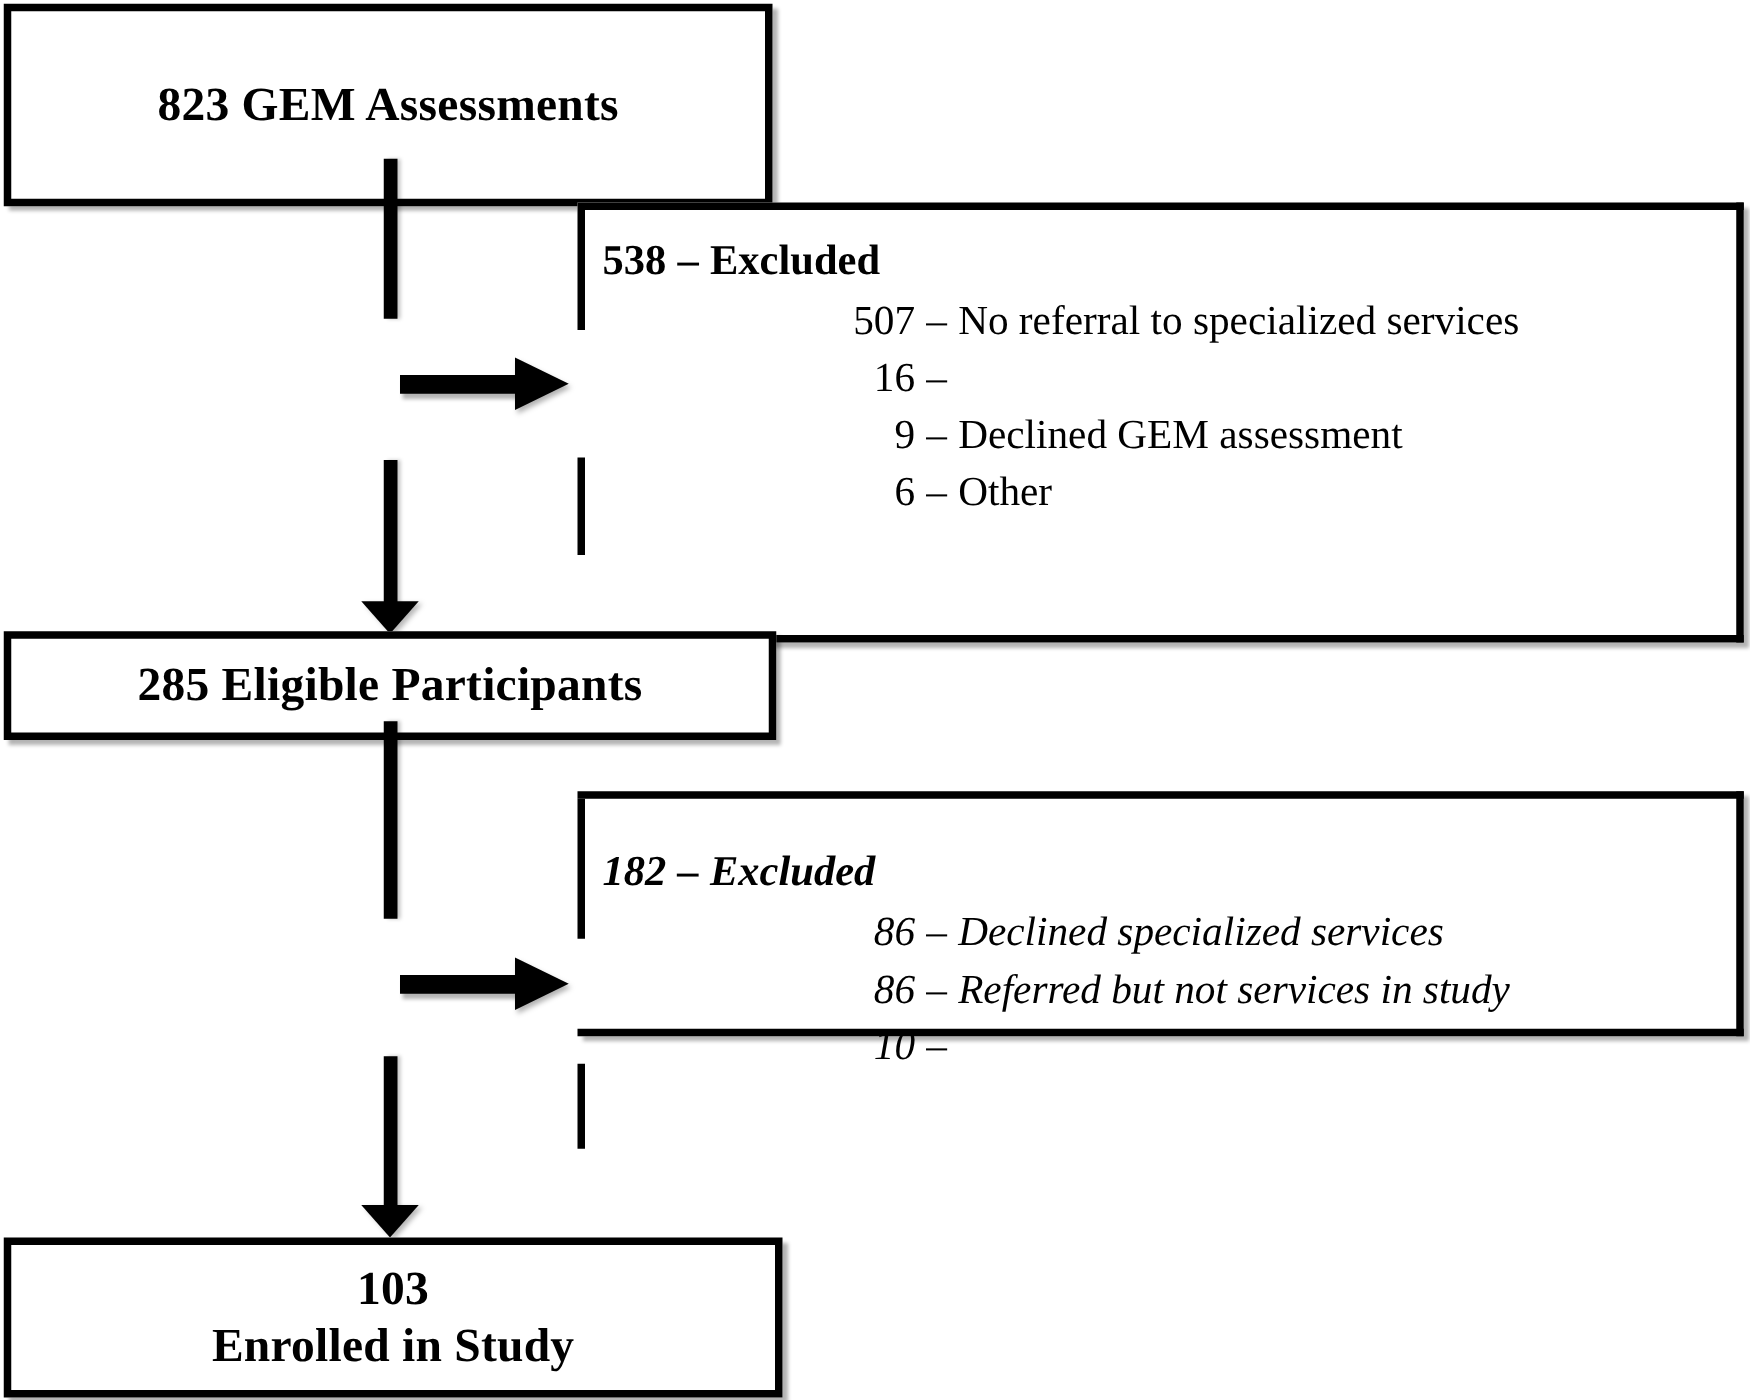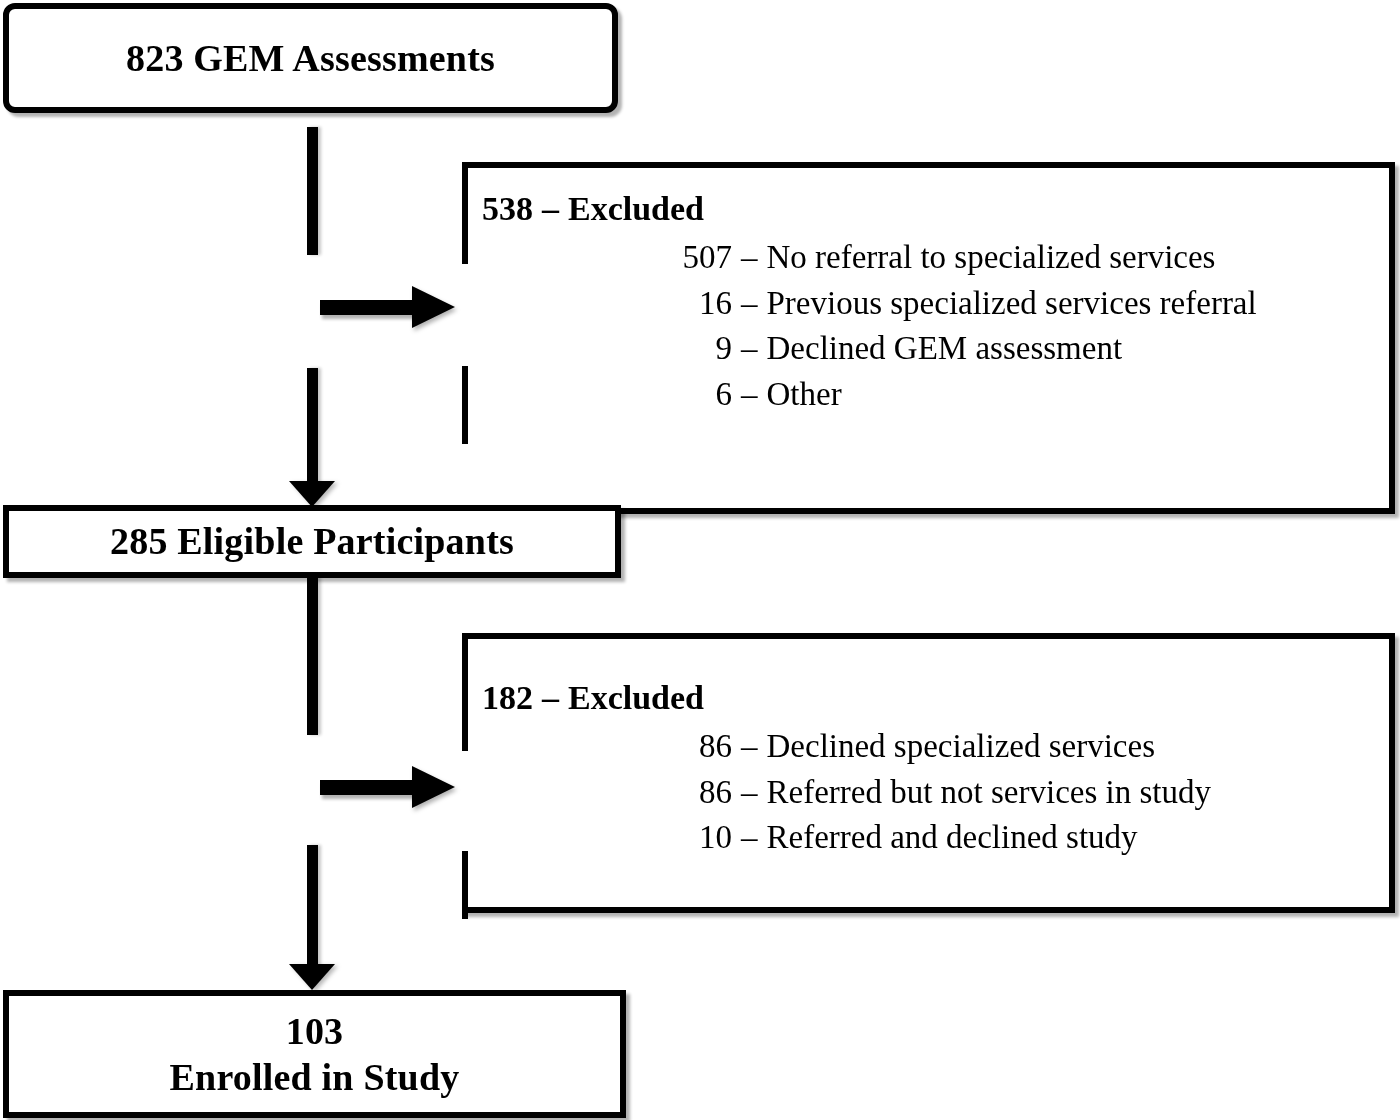--- a/index.html
+++ b/index.html
@@ -37,26 +37,26 @@
     font-weight: bold;
     font-size: 38px;
     line-height: 1.22;
     letter-spacing: 0.2px;
     white-space: nowrap;
   }
 
   
   #box-top {
     left: 3px;  top: 3px;
-    width: 615px; height: 110px; border-radius: 12px;
+    width: 615px; height: 162px;
   }
   
   #box-middle {
     left: 3px;  top: 505px;
-    width: 618px; height: 73px;
+    width: 618px; height: 87px;
   }
   
   #box-bottom {
     left: 3px;  top: 990px;
     width: 623px; height: 128px;
   }
 
   
   .excl-box {
     position: absolute;
@@ -72,21 +72,21 @@
   .excl-edge {
     position: absolute;
     left: 0;
     width: 6px;
     background: #000000;
   }
   #excl1 { left: 462px; top: 162px; width: 933px; height: 352px; }
   #excl1 .excl-edge.seg-a { top: 0px;   height: 96px; }
   #excl1 .excl-edge.seg-b { top: 198px; height: 78px; }
 
-  #excl2 { left: 462px; top: 633px; width: 933px; height: 280px; }
+  #excl2 { left: 462px; top: 633px; width: 933px; height: 196px; font-style: italic; }
   #excl2 .excl-edge.seg-a { top: 0px;   height: 112px; }
   #excl2 .excl-edge.seg-b { top: 212px; height: 68px; }
 
   .excl-inner {
     position: absolute;
     left: 20px;
     top: 22px;
     right: 10px;
   }
   .excl-title {
@@ -195,21 +195,20 @@
       </div>
       <div class="excl-list">
         <div class="excl-item">
           <span class="excl-num">507</span>
           <span class="excl-dash">–</span>
           <span class="excl-text">No referral to specialized services</span>
         </div>
         <div class="excl-item">
           <span class="excl-num">16</span>
           <span class="excl-dash">–</span>
-          <span class="excl-text">Previous specialized services referral</span>
         </div>
         <div class="excl-item">
           <span class="excl-num">9</span>
           <span class="excl-dash">–</span>
           <span class="excl-text">Declined GEM assessment</span>
         </div>
         <div class="excl-item">
           <span class="excl-num">6</span>
           <span class="excl-dash">–</span>
           <span class="excl-text">Other</span>
@@ -245,21 +244,20 @@
           <span class="excl-text">Declined specialized services</span>
         </div>
         <div class="excl-item">
           <span class="excl-num">86</span>
           <span class="excl-dash">–</span>
           <span class="excl-text">Referred but not services in study</span>
         </div>
         <div class="excl-item">
           <span class="excl-num">10</span>
           <span class="excl-dash">–</span>
-          <span class="excl-text">Referred and declined study</span>
         </div>
       </div>
     </div>
   </div>
 
   <div class="node-box centered" id="box-bottom">
     <div class="node-line">103</div>
     <div class="node-line">Enrolled in Study</div>
   </div>
 

